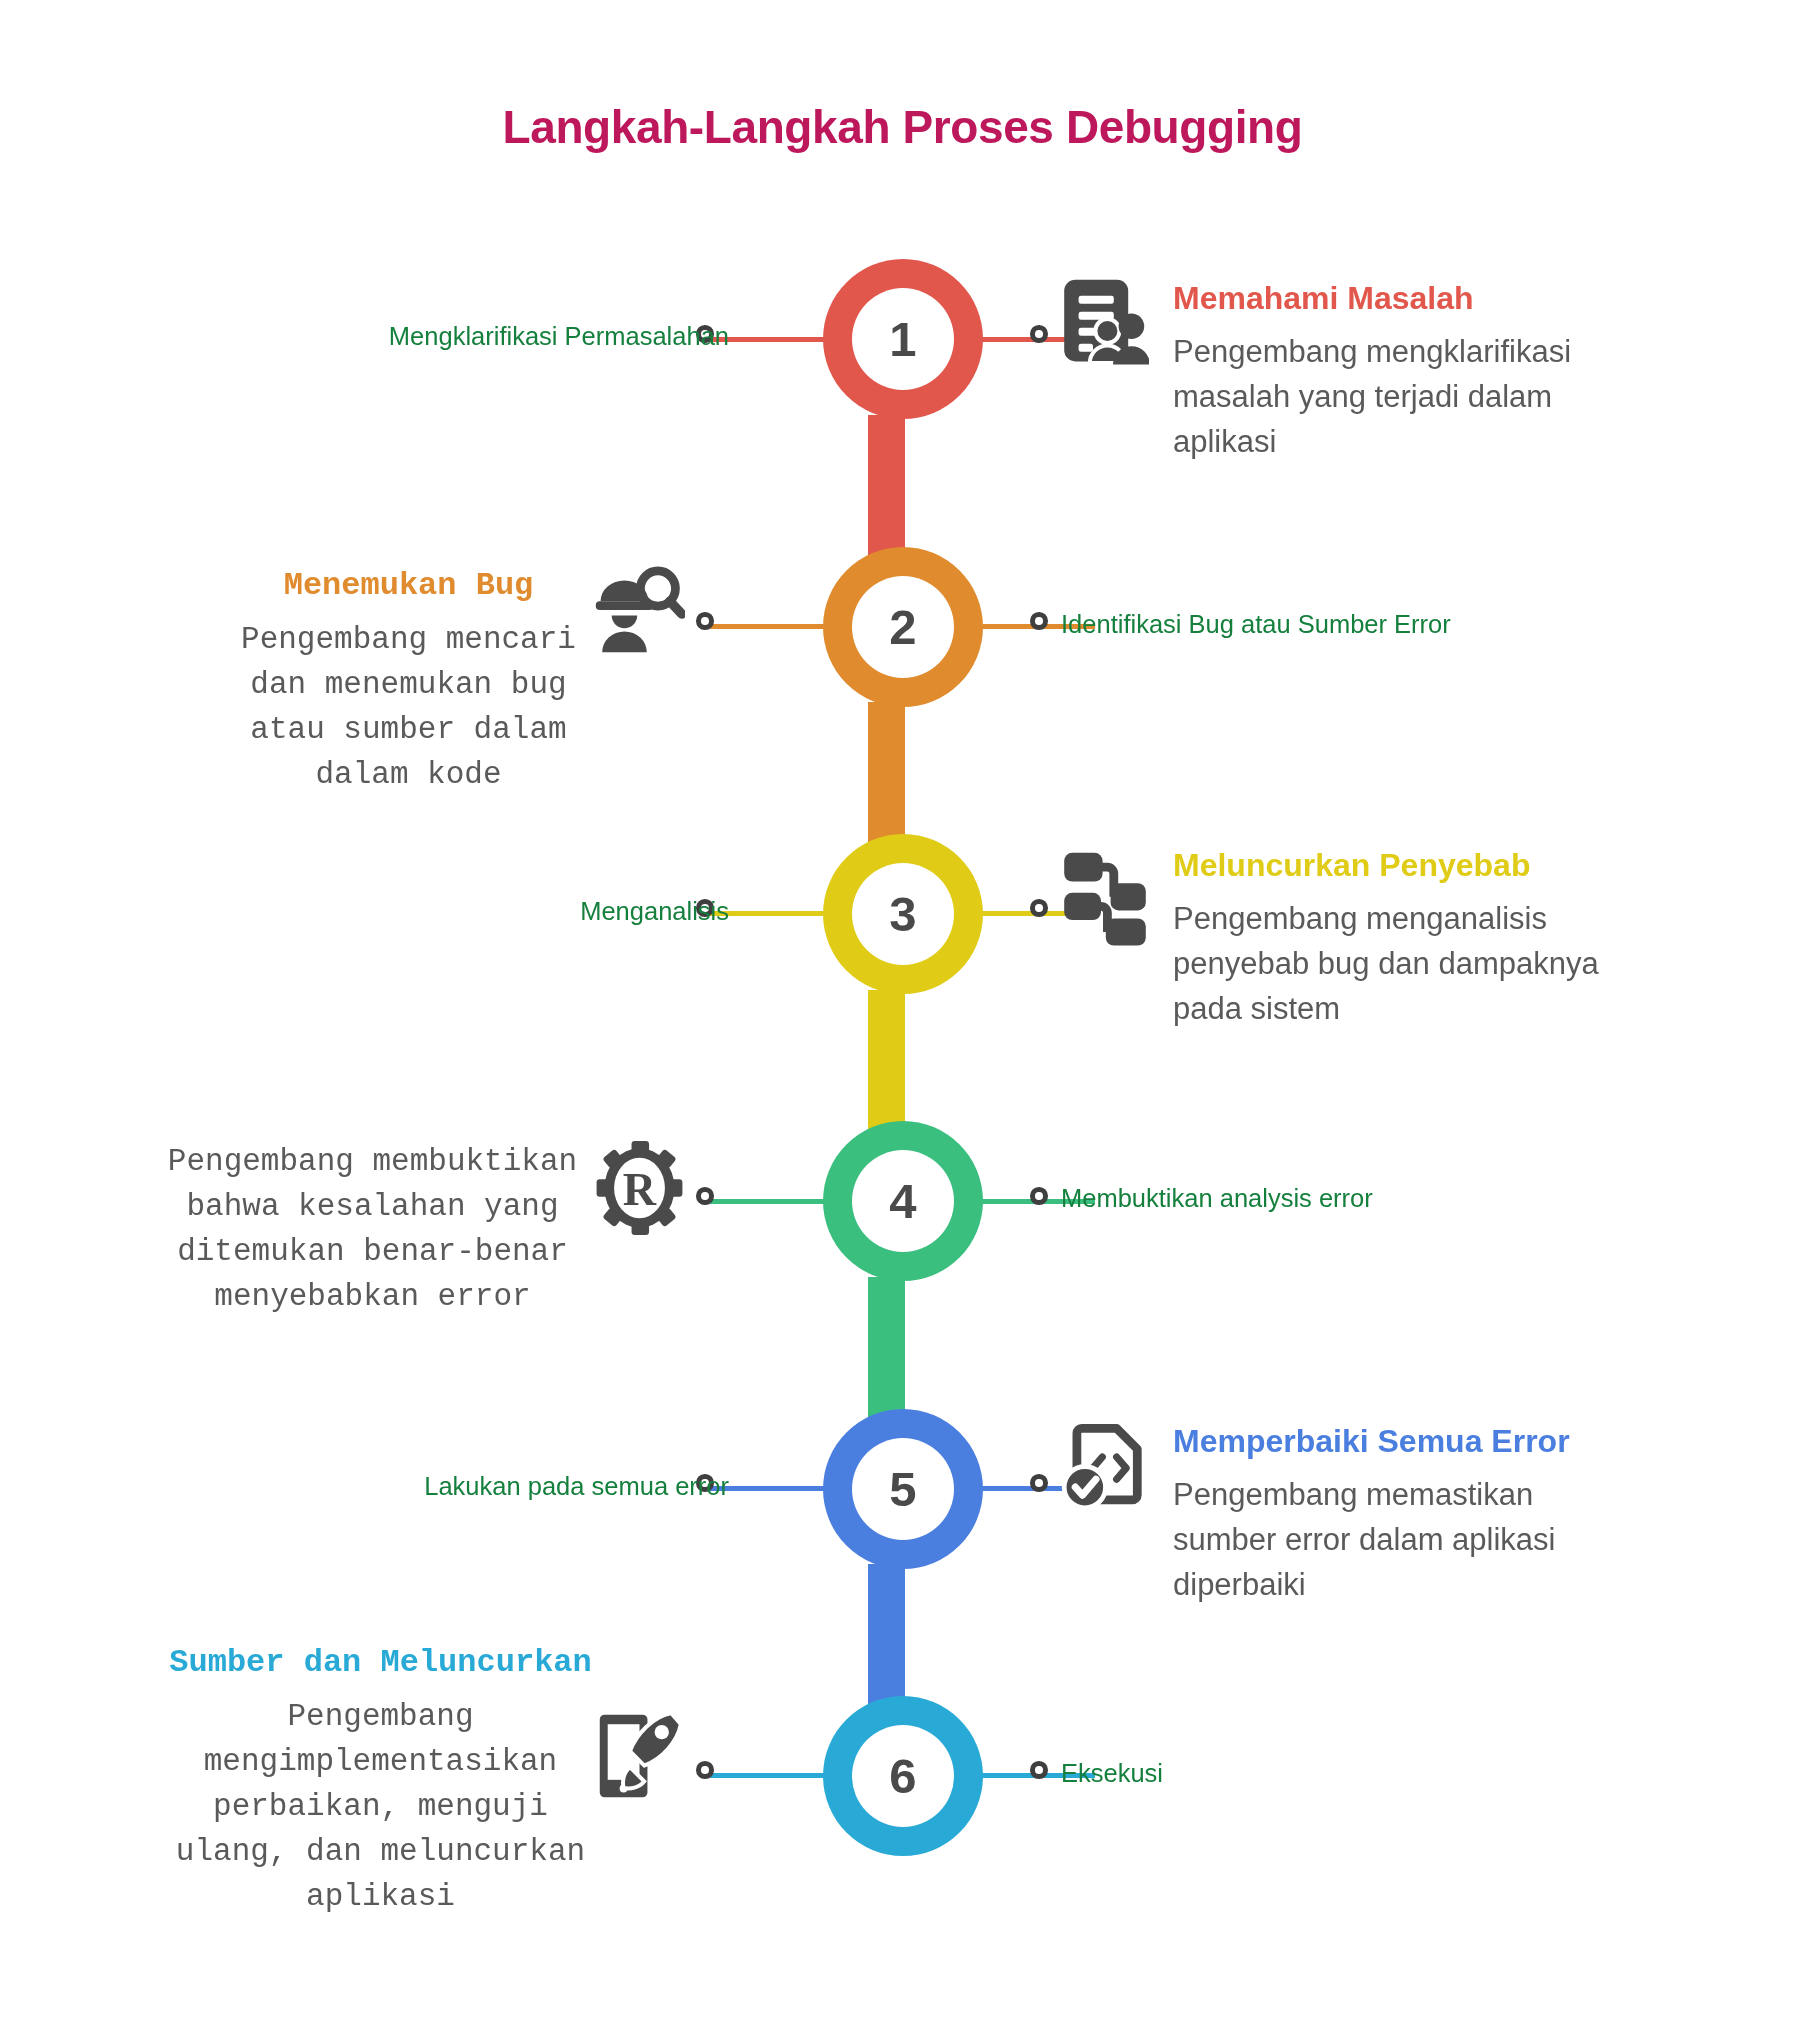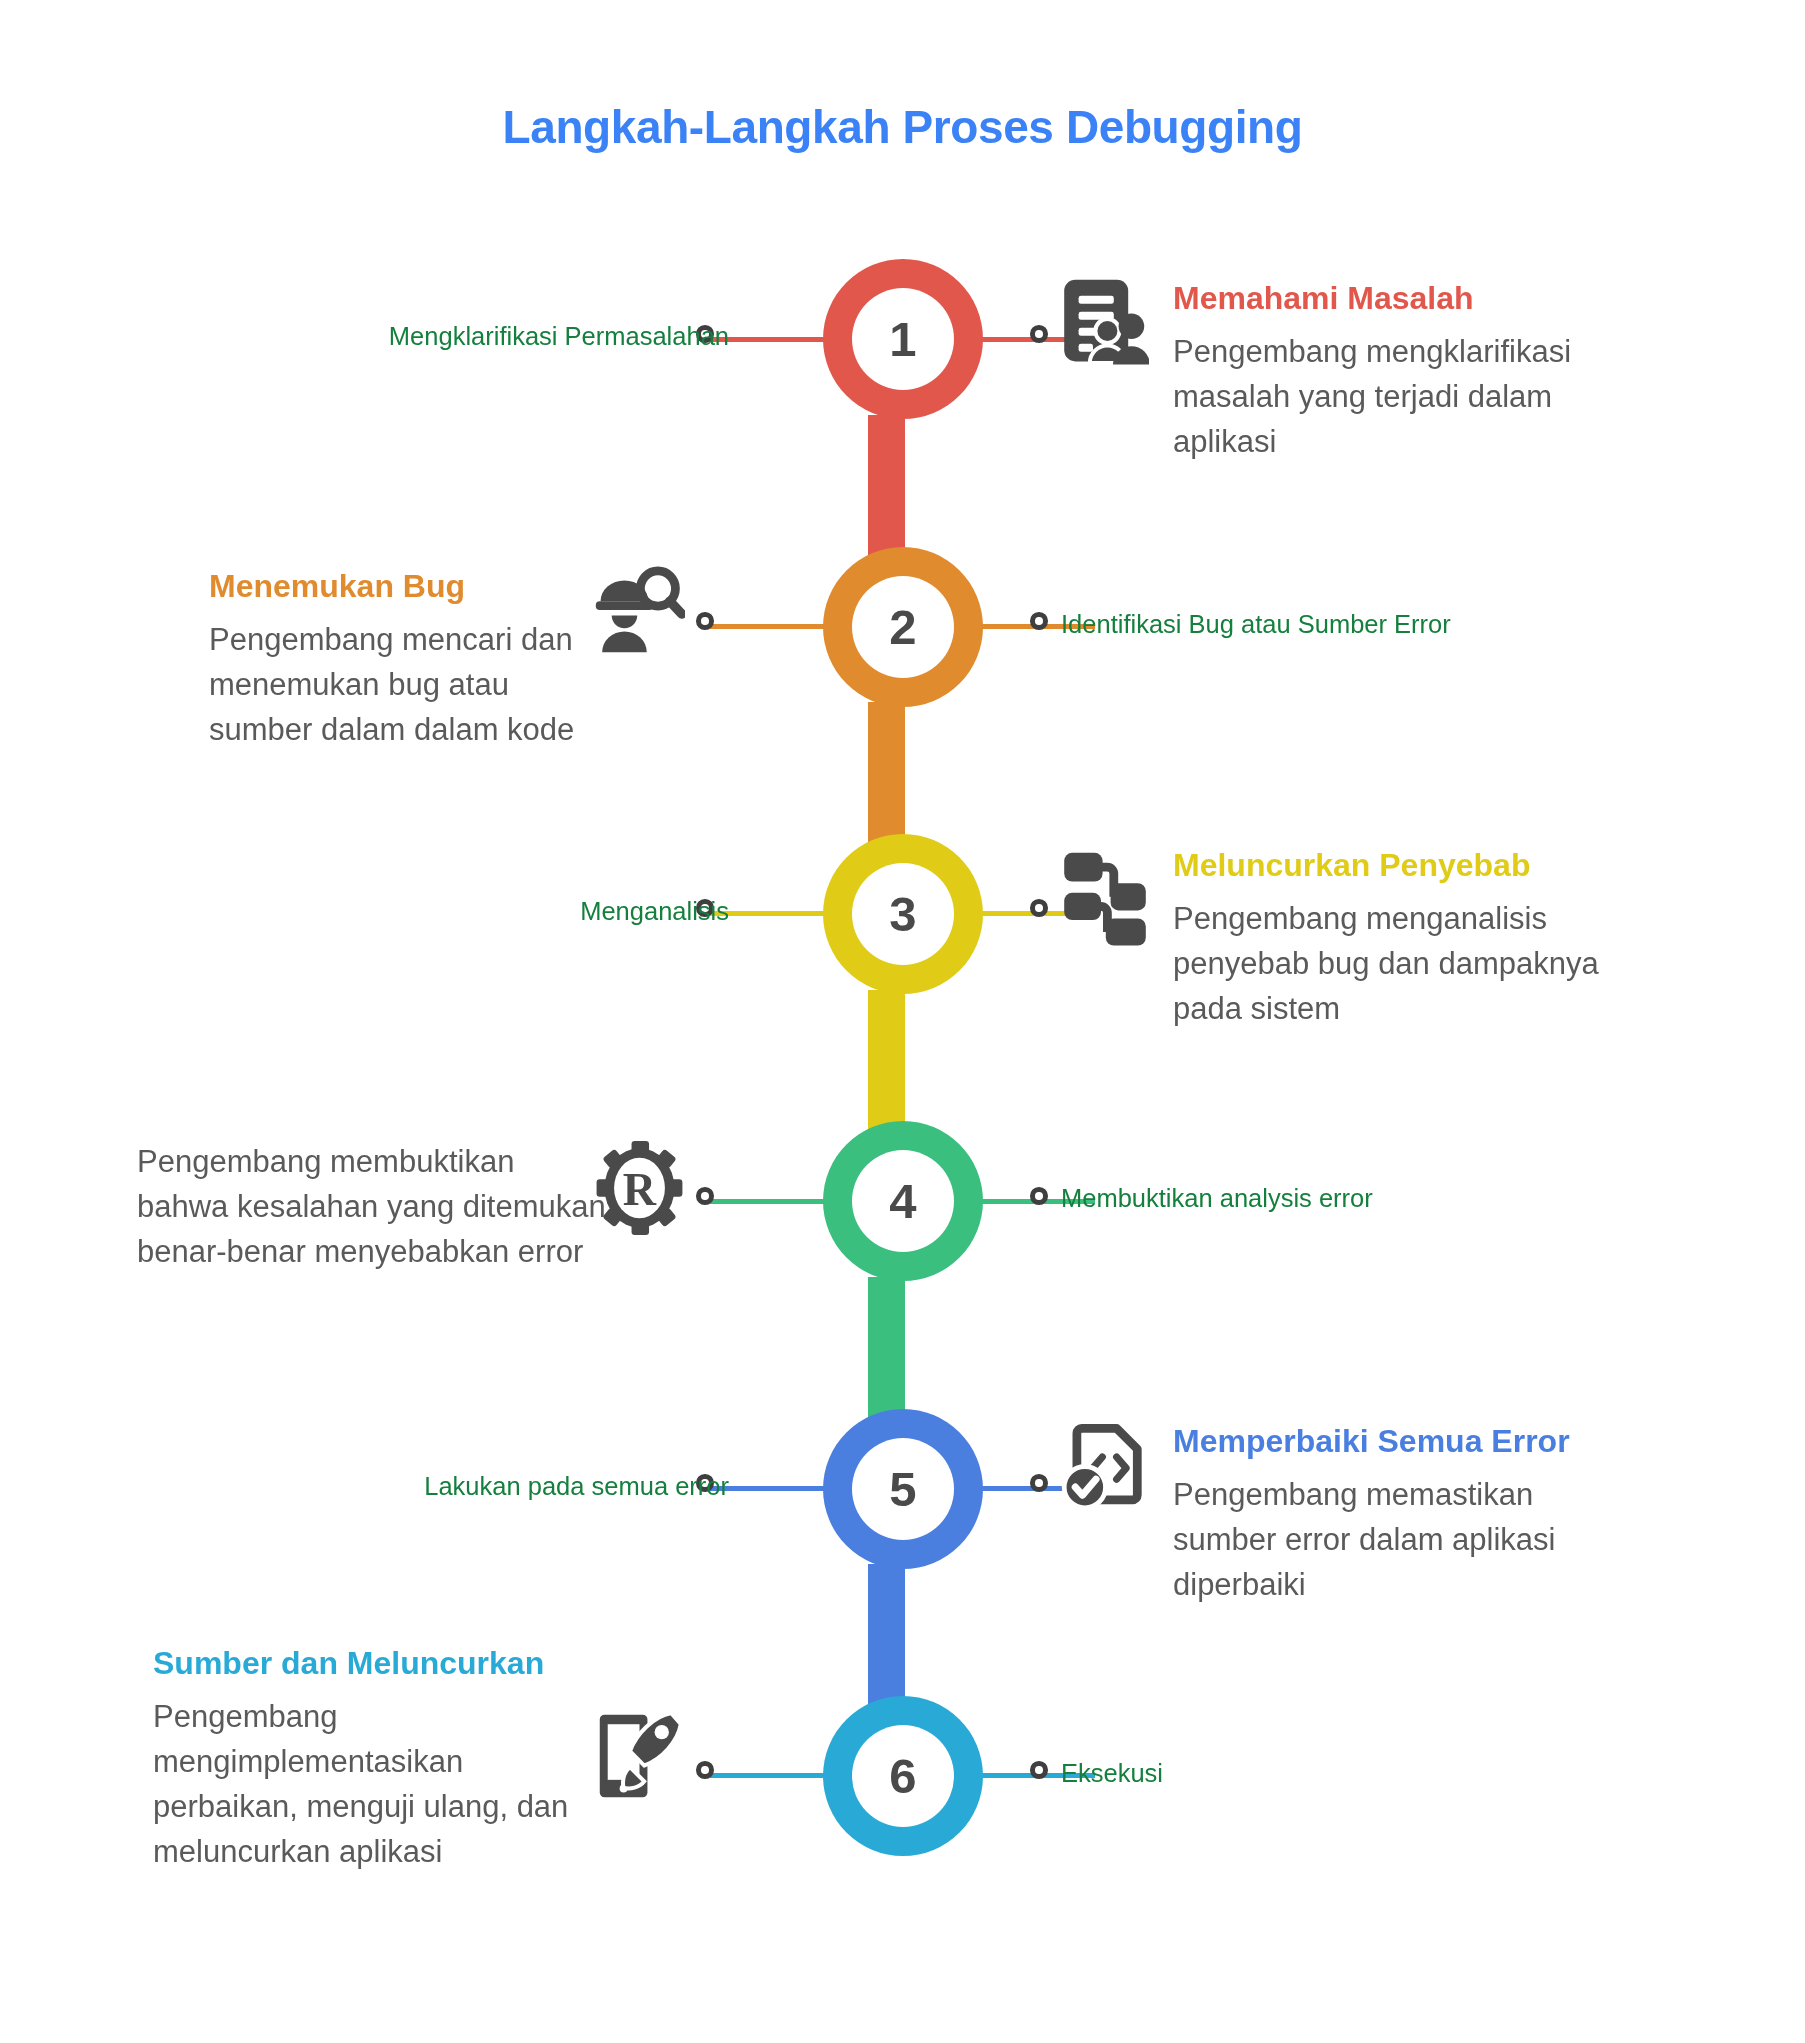--- a/index.html
+++ b/index.html
@@ -8,21 +8,21 @@
     background:#ffffff;
     font-family:"Liberation Sans", sans-serif;
     -webkit-font-smoothing:antialiased;
   }
   #infographic { position:relative; width:1805px; height:2043px; overflow:hidden; }
 
   
   .title {
     position:absolute; top:100px; left:0; width:1805px;
     text-align:center;
-    font-size:46px; font-weight:bold; color:#3b82f6;
+    font-size:46px; font-weight:bold; color:#be185d;
     letter-spacing:-0.4px;
   }
 
   .connector {
     position:absolute; left:868px; width:37px;
   }
 
   .node {
     position:absolute; left:823px;
     width:160px; height:160px;
@@ -40,21 +40,21 @@
   .leader { position:absolute; height:4.8px; }
 
   .dot {
     position:absolute; width:17.6px; height:17.6px; border-radius:50%;
     background:#ffffff; border:5.6px solid #3f3f3f;
   }
 
   
   .side { position:absolute; }
   .side.right { text-align:left; }
-  .side.left  { text-align:left; }
+  .side.left  { text-align:center;font-family:Liberation Mono, monospace; }
 
   .block-head {
     font-size:32px; font-weight:bold;
     line-height:1.2; margin-bottom:12.8px; white-space:nowrap;
   }
   .block-body {
     font-size:31px; color:#5a5a5a; line-height:1.45;
   }
 
   .plain-label {

